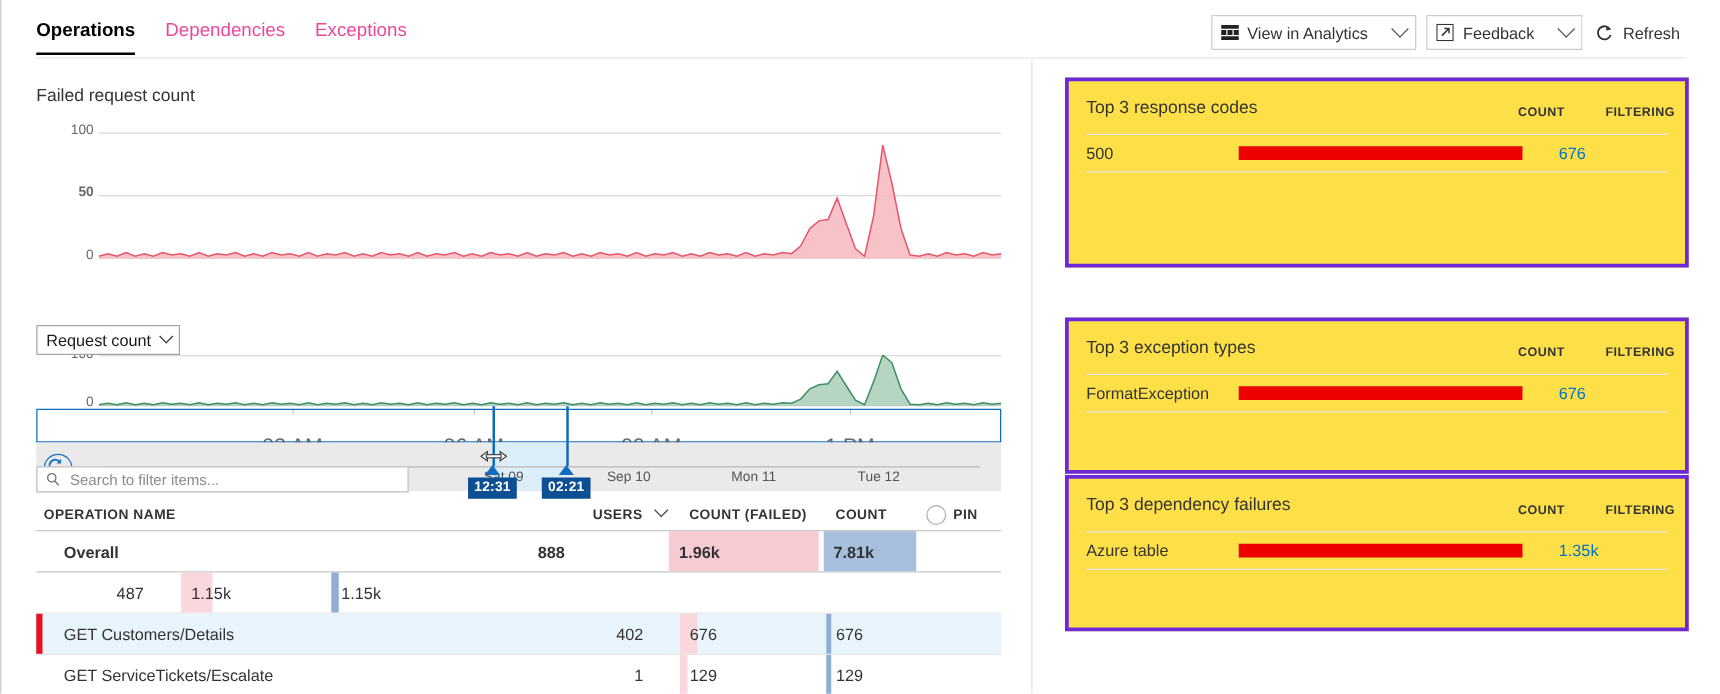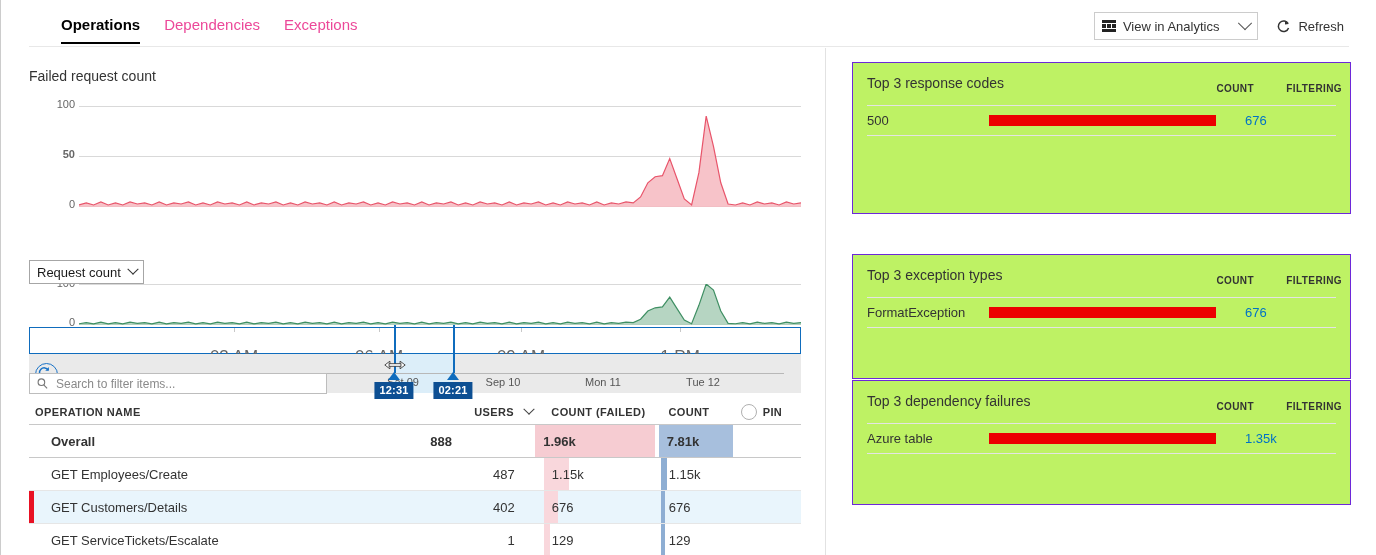--- a/index.html
+++ b/index.html
@@ -22,21 +22,21 @@
     background: #fff;
   }
 
   
   .topbar {
     position: absolute; left: 0; top: 0;
     width: 1376px; height: 48px;
   }
   .tabs {
     position: absolute; left: 28px; top: 16px;
-    display: flex; align-items: flex-start; gap: 24px; margin-left: 32px;
+    display: flex; align-items: flex-start; gap: 24px;
   }
   .tab {
     font-size: 15px;
     color: #ec4899;
     padding-bottom: 9px;
     cursor: pointer;
     white-space: nowrap;
   }
   .tab.active {
     color: #000000;
@@ -261,21 +261,21 @@
   .rightpane { position: absolute; left: 825px; top: 48px; width: 551px; height: 507px; }
   .rp-title {
     position: absolute; left: 26px; top: 16px;
     display: flex; align-items: center; gap: 10px;
   }
   .rp-swatch { width: 8px; height: 20px; background: #e81123; }
   .rp-title span { font-size: 14px; color: #555; }
 
   .card {
     position: absolute; left: 26px; width: 499px;
-    border: 1px solid #6d28d9; background: #bef264;
+    border: 3px solid #6d28d9; background: #fde047;
     box-sizing: border-box;
   }
   .card-head {
     position: relative; height: 42px;
   }
   .card-title {
     position: absolute; left: 14px; top: 12px;
     font-size: 14px; color: #333;
   }
   .col-count {
@@ -319,20 +319,30 @@
             <i></i>
             <i></i>
             <i class="wide"></i>
           </span>
         <span>View in Analytics</span>
         <span class="chev-wrap">
             <i class="chev"></i>
           </span>
       </div>
       <div class="tb-sep"></div>
+      <div class="tb-btn">
+        <svg width="14" height="14" viewBox="0 0 14 14">
+          <rect x="0.5" y="0.5" width="13" height="13" fill="none" stroke="#333"></rect>
+          <path d="M4.5 9.5 L10 4 M6.5 3.8 L10.2 3.8 L10.2 7.5" fill="none" stroke="#333" stroke-width="1.2"></path>
+        </svg>
+        <span>Feedback</span>
+        <span class="chev-wrap">
+            <i class="chev"></i>
+          </span>
+      </div>
       <div class="tb-btn plain">
         <svg width="15" height="15" viewBox="0 0 16 16">
           <path d="M13 5 A5.6 5.6 0 1 0 13.4 9.6" fill="none" stroke="#333" stroke-width="1.6"></path>
           <path d="M9.6 1.6 L13.4 5.2 L9.6 5.8 Z" fill="#333"></path>
         </svg>
         <span>Refresh</span>
       </div>
     </div>
   </div>
 
@@ -442,21 +452,20 @@
               <div class="bar-fill" style="width:120px;background:#f6ccd2;"></div>
               <div class="bar-txt">1.96k</div>
             </div>
             <div class="c-bar2">
               <div class="bar-fill" style="width:74px;background:#a7bfdd;"></div>
               <div class="bar-txt">7.81k</div>
             </div>
             <div class="c-pin"></div>
           </div>
           <div class="row">
-            <div class="c-op">GET Employees/Create</div>
             <div class="c-users">487</div>
             <div class="c-gap"></div>
             <div class="c-bar">
               <div class="bar-fill" style="width:24.779999999999998px;background:#f9d7dc;"></div>
               <div class="bar-txt">1.15k</div>
             </div>
             <div class="c-bar2">
               <div class="bar-fill" style="width:6.3px;background:#8eaed3;"></div>
               <div class="bar-txt">1.15k</div>
             </div>

